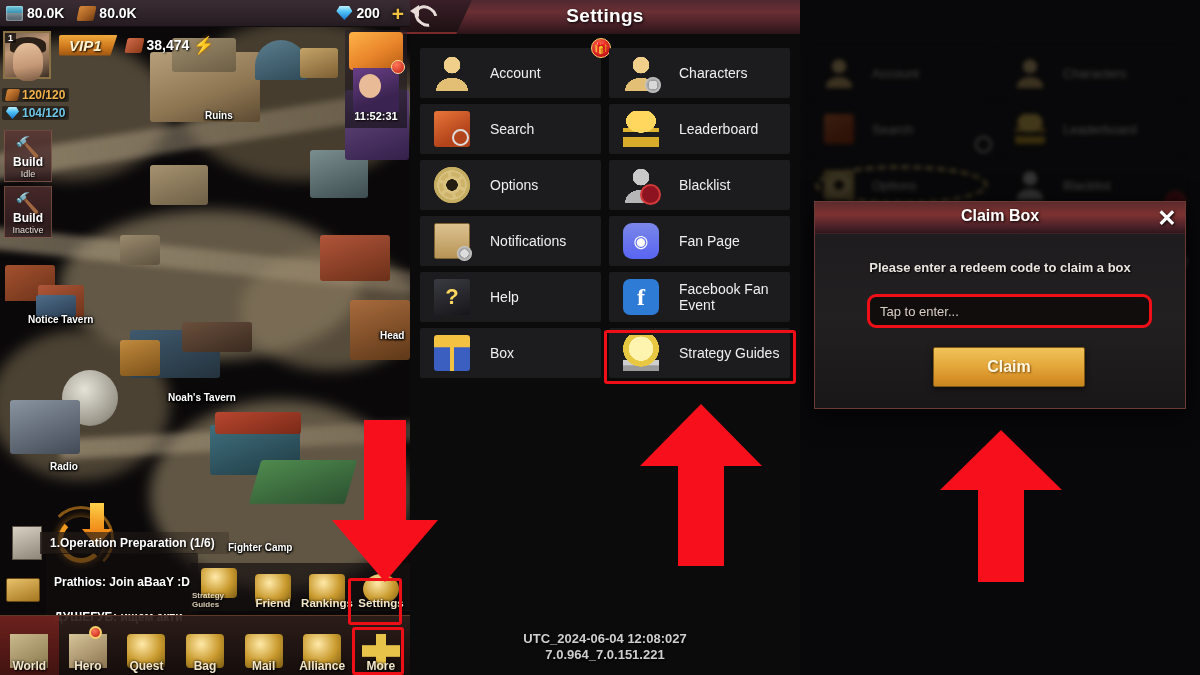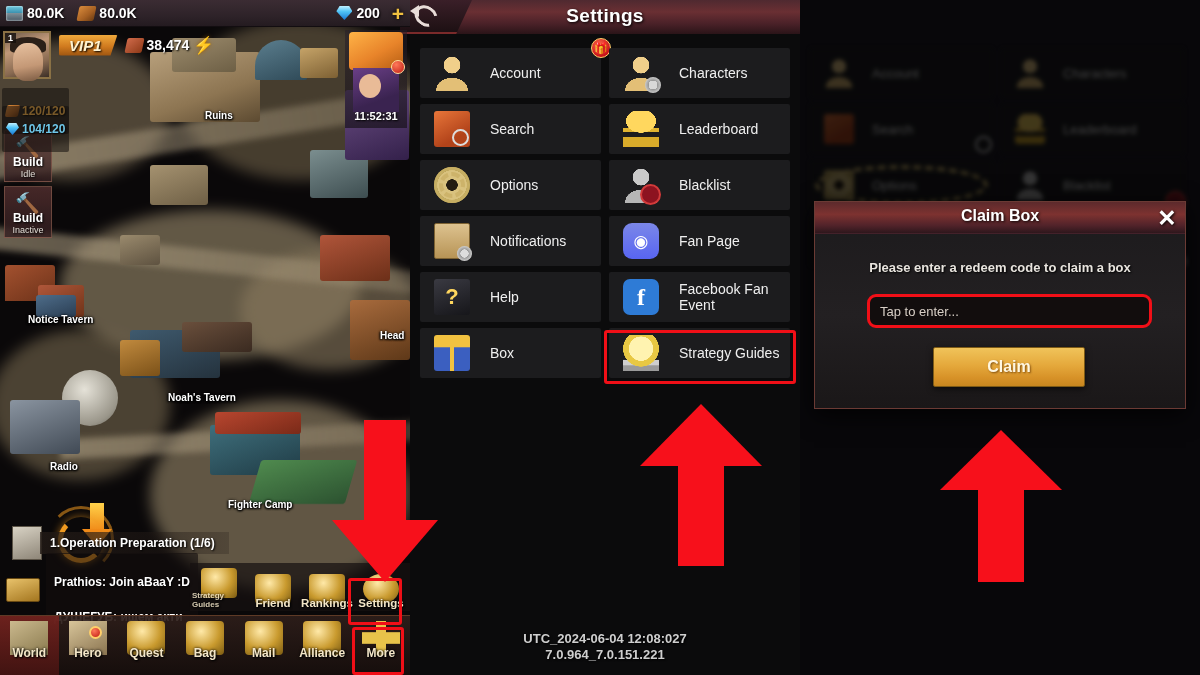--- a/index.html
+++ b/index.html
@@ -78,21 +78,21 @@
     clip-path: polygon(0 0, 100% 0, 88% 100%, 0 100%);
     border-radius: 2px;
   }
   #power { margin-left: 8px; display: flex; align-items: center; gap: 4px; }
   #power .pv { color: #fff; font-size: 14px; font-weight: bold; text-shadow: 1px 1px 2px #000; }
   .bolt { color: #ffd029; font-size: 17px; text-shadow: 0 0 4px #a06000; }
 
   
   .stat-chip {
     position: absolute; left: 2px; display: flex; align-items: center; gap: 3px;
-    background: rgba(18,14,12,.55); padding: 16px 4px; border-radius: 2px; z-index: 19;
+    background: rgba(18,14,12,.55); padding: 0 4px; border-radius: 2px; z-index: 19;
   }
   .stat-chip .sv { font-size: 12px; font-weight: bold; text-shadow: 1px 1px 2px #000; }
 
   
   .build-btn {
     position: absolute; left: 4px; width: 48px; height: 52px; z-index: 18;
     background: linear-gradient(180deg, rgba(92,52,52,.72), rgba(48,28,30,.8));
     border: 1px solid rgba(160,110,90,.5);
     display: flex; flex-direction: column; align-items: center; justify-content: flex-end;
     padding-bottom: 2px; cursor: pointer;
@@ -185,21 +185,21 @@
   
   #nav1 {
     position: absolute; left: 0; bottom: 0; width: 410px; height: 60px; z-index: 23;
     display: flex; align-items: flex-end;
     background: linear-gradient(180deg, rgba(46,30,26,.92), rgba(22,14,12,.97));
     border-top: 1px solid #5e3a26;
   }
   .nav-item {
     position: relative; flex: 1; height: 100%;
     display: flex; flex-direction: column; align-items: center; justify-content: flex-end;
-    padding-bottom: 15px; cursor: pointer;
+    padding-bottom: 2px; cursor: pointer;
   }
   .nav-item .ni { width: 38px; height: 34px; margin-bottom: -9px; }
   .nav-item .nl {
     color: #f3e6c8; font-size: 12px; font-weight: bold;
     text-shadow: 1px 1px 2px #000, 0 0 3px #000; z-index: 2;
   }
   #nav1 .nav-item.first { background: linear-gradient(180deg, rgba(120,34,30,.85), rgba(70,20,18,.9)); }
   .nav2-item {
     position: relative; width: 54px; height: 100%;
     display:flex; flex-direction: column; align-items: center; justify-content: flex-end;
@@ -408,21 +408,21 @@
     <div class="bldg" style="left:215px;top:412px;width:86px;height:22px;background:linear-gradient(160deg,#b8462f,#7a2a18);"></div>
     <div class="bldg" style="left:255px;top:460px;width:96px;height:44px;background:linear-gradient(160deg,#4f8a4e,#2c5230);transform:skewX(-16deg);"></div>
     <div class="bldg" style="left:345px;top:90px;width:64px;height:70px;background:linear-gradient(160deg,#6d4f86,#33204a);"></div>
     <div class="bldg" style="left:350px;top:300px;width:60px;height:60px;background:linear-gradient(160deg,#a86b3d,#5e3818);"></div>
     <div class="bldg" style="left:320px;top:235px;width:70px;height:46px;background:linear-gradient(160deg,#b0553a,#6c2f18);"></div>
 
     <div class="bldg-label" style="left:205px;top:110px;">Ruins</div>
     <div class="bldg-label" style="left:28px;top:314px;">Notice Tavern</div>
     <div class="bldg-label" style="left:168px;top:392px;">Noah's Tavern</div>
     <div class="bldg-label" style="left:50px;top:461px;">Radio</div>
-    <div class="bldg-label" style="left:228px;top:499px;">Fighter Camp</div>
+    <div class="bldg-label" style="left:228px;top:542px;">Fighter Camp</div>
     <div class="bldg-label" style="left:380px;top:330px;">Head</div>
 
     <div id="res-bar">
       <div class="res-item">
         <span class="ic ic-steel"></span>
         <span class="res-val">80.0K</span>
       </div>
       <div class="res-item" style="margin-left:10px;">
         <span class="ic ic-wood"></span>
         <span class="res-val">80.0K</span>

